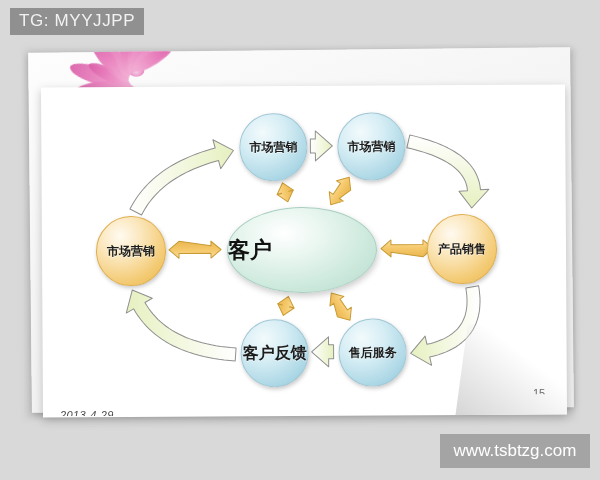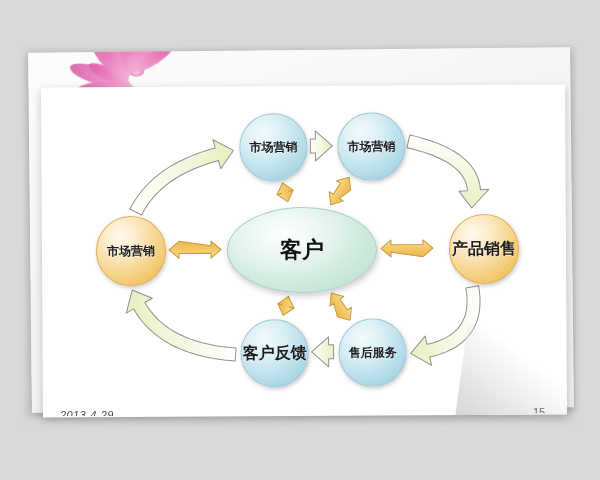--- a/index.html
+++ b/index.html
@@ -75,39 +75,39 @@
     border:1px solid #9ec6d4;
   }
   .node.gold{
     background:radial-gradient(circle at 34% 28%,#fffaf0 0%,#fbe7bd 32%,#f3c970 72%,#e9b84e 100%);
     border:1px solid #dfae4d;
   }
   .node span{ text-shadow:0 1px 0 rgba(255,255,255,.55); }
 
   .center-node{
     position:absolute;
-    display:flex;align-items:center;justify-content:center;
+    display:flex;align-items:center;
     border-radius:50%;
     background:radial-gradient(ellipse at 38% 30%,#ffffff 0%,#e9f6f0 30%,#cfeade 62%,#b6dbcc 100%);
     border:1px solid #a9cfc1;
     box-shadow:1px 3px 6px rgba(0,0,0,.2);
     font-family:Liberation Sans, sans-serif;
     font-weight:bold;color:#111;
   }
 
   
   .footer-date{
     position:absolute;left:60px;top:409px;
     font-family:"Liberation Sans",sans-serif;font-size:11px;color:#4a4a4a;
     letter-spacing:.4px;
     clip-path:inset(0 0 42% 0);
     font-style:italic;
   }
   .footer-page{
-    position:absolute;left:533px;top:406px;
+    position:absolute;left:533px;top:387px;
     font-family:"Liberation Sans",sans-serif;font-size:11px;color:#6a6a6a;
     clip-path:inset(0 0 40% 0);
   }
 
   
   .wm-tg{
     position:absolute;left:10px;top:8px;
     background:rgba(128,128,128,.82);
     color:#f2f2f2;font-size:17px;letter-spacing:.6px;
     padding:3px 9px 4px 9px;
@@ -191,32 +191,34 @@
         <span>客户</span>
       </div>
 
       <div id="nodeLayer">
           <div class="node blue" style="left: 198px; top: 27px; width: 66px; height: 66px; font-size: 12px;">
             <span>市场营销</span>
           </div>
           <div class="node blue" style="left: 296px; top: 27px; width: 66px; height: 66px; font-size: 12px;">
             <span>市场营销</span>
           </div>
-          <div class="node gold" style="left: 407px; top: 129px; width: 68px; height: 68px; font-size: 16px;">
+          <div class="node gold" style="left: 385px; top: 129px; width: 68px; height: 68px; font-size: 12px;">
             <span>产品销售</span>
           </div>
           <div class="node blue" style="left: 296px; top: 233px; width: 66px; height: 66px; font-size: 12px;">
             <span>售后服务</span>
           </div>
           <div class="node blue" style="left: 198px; top: 233px; width: 66px; height: 66px; font-size: 16px;">
             <span>客户反馈</span>
           </div>
           <div class="node gold" style="left: 54px; top: 129px; width: 68px; height: 68px; font-size: 12px;">
             <span>市场营销</span>
           </div>
         </div>
     </div>
   </div>
 
   <div class="footer-date">2013-4-29</div>
   <div class="footer-page">15</div>
 
+  <div class="wm-tg">TG: MYYJJPP</div>
+  <div class="wm-site">www.tsbtzg.com</div>
 </div>
 
 </body></html>

